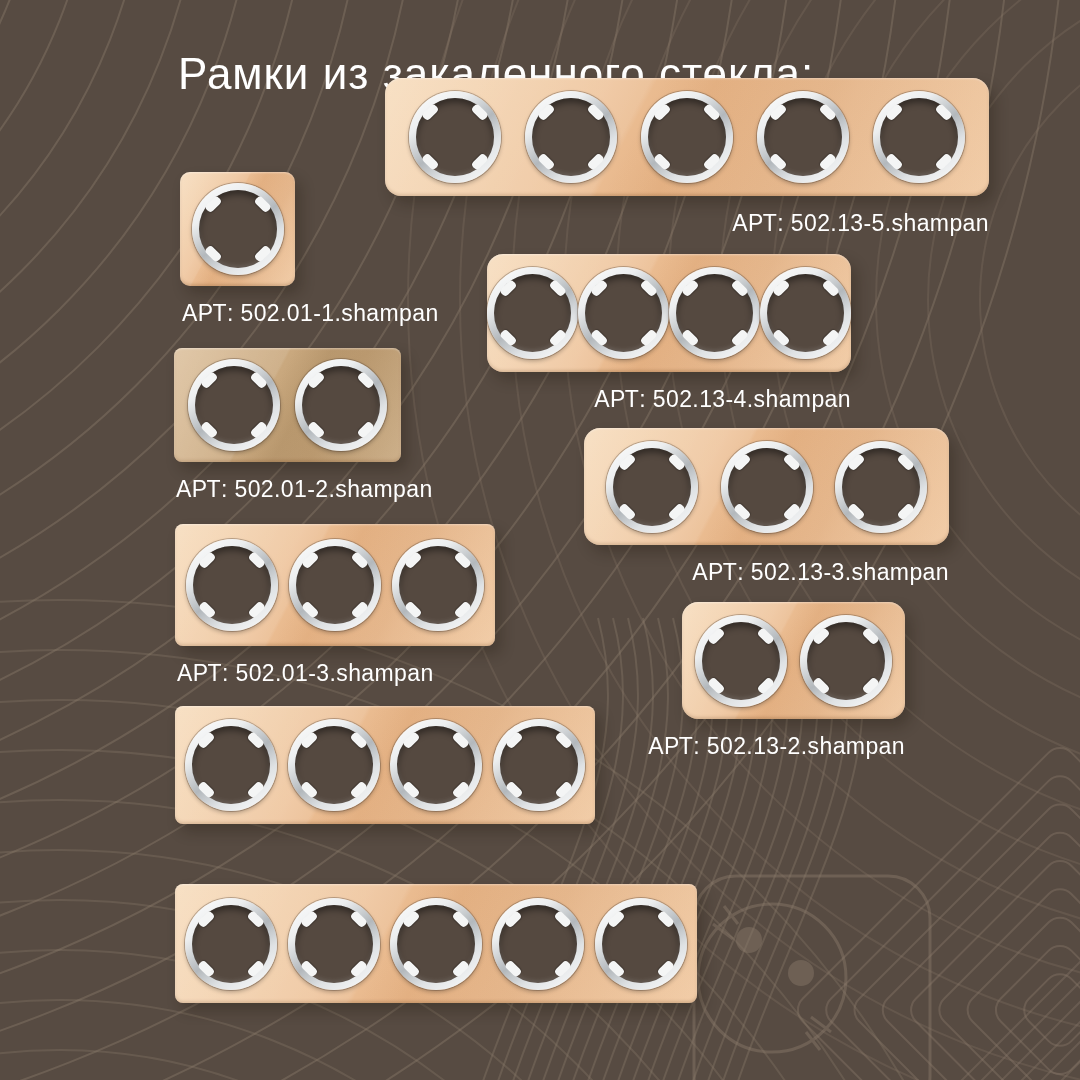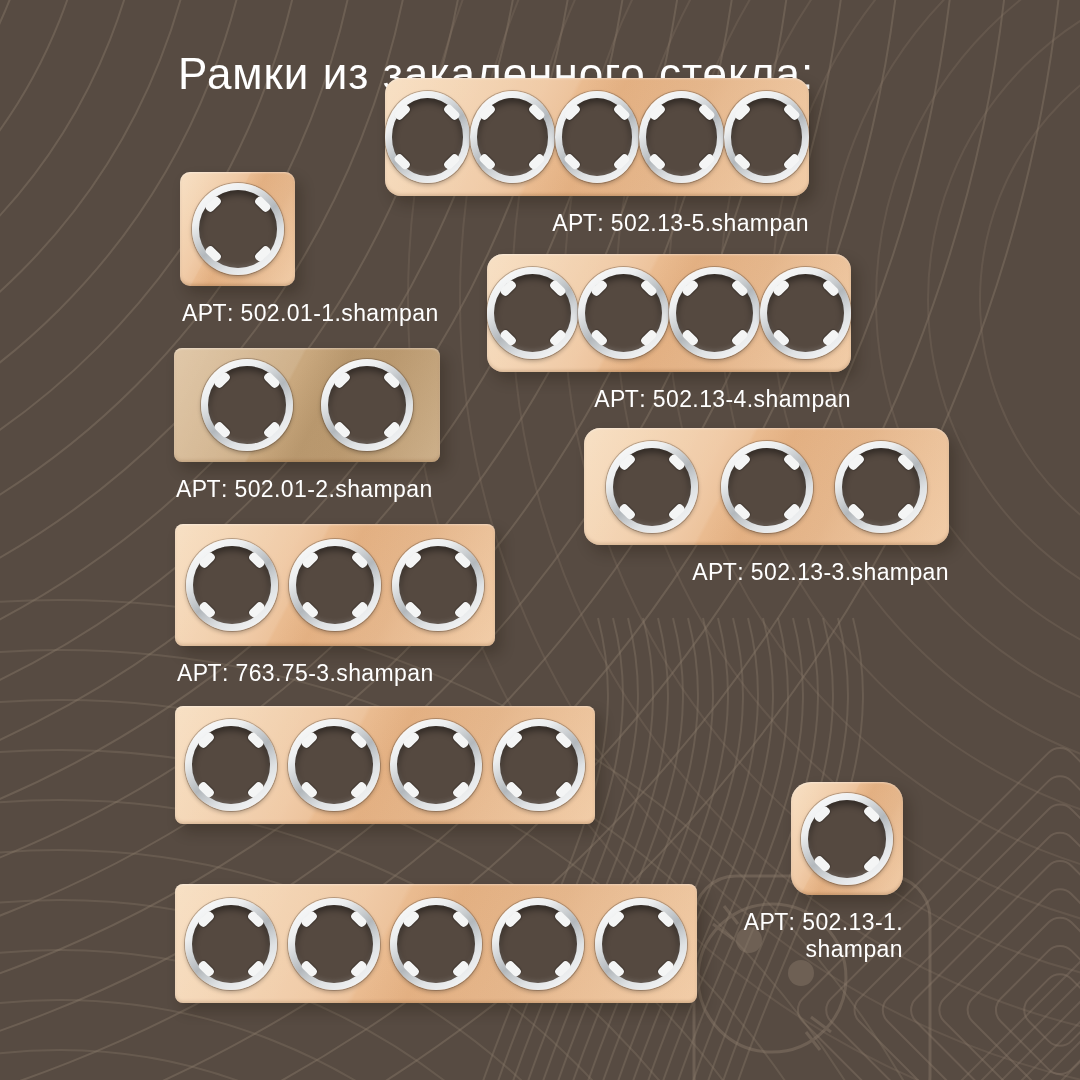--- a/index.html
+++ b/index.html
@@ -168,21 +168,21 @@
             <span class="notch" style="--a: -45deg;"></span>
             <span class="notch" style="--a: 45deg;"></span>
             <span class="notch" style="--a: 135deg;"></span>
             <span class="notch" style="--a: 225deg;"></span>
           </div>
         </div>
       </div>
     <div class="label">АРТ: 502.01-1.shampan</div>
   </div>
 
-  <div class="product colL" style="left:174px;top:348px;width:266px;--fh:114px;--rad:8px;">
+  <div class="product colL" style="left:174px;top:348px;width:227px;--fh:114px;--rad:8px;">
     <div class="frame muted">
         <div class="rings">
           <div class="ring">
             <div class="hole"></div>
             <span class="notch" style="--a: -45deg;"></span>
             <span class="notch" style="--a: 45deg;"></span>
             <span class="notch" style="--a: 135deg;"></span>
             <span class="notch" style="--a: 225deg;"></span>
           </div>
           <div class="ring">
@@ -216,21 +216,21 @@
           </div>
           <div class="ring">
             <div class="hole"></div>
             <span class="notch" style="--a: -45deg;"></span>
             <span class="notch" style="--a: 45deg;"></span>
             <span class="notch" style="--a: 135deg;"></span>
             <span class="notch" style="--a: 225deg;"></span>
           </div>
         </div>
       </div>
-    <div class="label">АРТ: 763.75-3.shampan</div>
+    <div class="label">АРТ: 502.01-3.shampan</div>
   </div>
 
   <div class="product colL" style="left:175px;top:706px;width:420px;--fh:118px;--rad:8px;">
     <div class="frame">
         <div class="rings">
           <div class="ring">
             <div class="hole"></div>
             <span class="notch" style="--a: -45deg;"></span>
             <span class="notch" style="--a: 45deg;"></span>
             <span class="notch" style="--a: 135deg;"></span>
@@ -296,21 +296,21 @@
             <div class="hole"></div>
             <span class="notch" style="--a: -45deg;"></span>
             <span class="notch" style="--a: 45deg;"></span>
             <span class="notch" style="--a: 135deg;"></span>
             <span class="notch" style="--a: 225deg;"></span>
           </div>
         </div>
       </div>
   </div>
 
-  <div class="product colR" style="left:385px;top:78px;width:424px;--fh:118px;--rad:16px;">
+  <div class="product colR" style="left:385px;top:78px;width:604px;--fh:118px;--rad:16px;">
     <div class="frame">
         <div class="rings">
           <div class="ring">
             <div class="hole"></div>
             <span class="notch" style="--a: -45deg;"></span>
             <span class="notch" style="--a: 45deg;"></span>
             <span class="notch" style="--a: 135deg;"></span>
             <span class="notch" style="--a: 225deg;"></span>
           </div>
           <div class="ring">
@@ -404,30 +404,36 @@
             <span class="notch" style="--a: -45deg;"></span>
             <span class="notch" style="--a: 45deg;"></span>
             <span class="notch" style="--a: 135deg;"></span>
             <span class="notch" style="--a: 225deg;"></span>
           </div>
         </div>
       </div>
     <div class="label">АРТ: 502.13-3.shampan</div>
   </div>
 
-
-  <div class="product colR" style="left:791px;top:782px;width:112px;--fh:113px;--rad:20px;">
-    <div class="frame">
-        <div class="rings">
-          <div class="ring">
-            <div class="hole"></div>
-            <span class="notch" style="--a: -45deg;"></span>
-            <span class="notch" style="--a: 45deg;"></span>
-            <span class="notch" style="--a: 135deg;"></span>
-            <span class="notch" style="--a: 225deg;"></span>
-          </div>
-        </div>
-      </div>
-    <div class="label">АРТ: 502.13-1.
-shampan</div>
-  </div>
+  <div class="product colR" style="left:682px;top:602px;width:223px;--fh:117px;--rad:16px;">
+    <div class="frame">
+        <div class="rings">
+          <div class="ring">
+            <div class="hole"></div>
+            <span class="notch" style="--a: -45deg;"></span>
+            <span class="notch" style="--a: 45deg;"></span>
+            <span class="notch" style="--a: 135deg;"></span>
+            <span class="notch" style="--a: 225deg;"></span>
+          </div>
+          <div class="ring">
+            <div class="hole"></div>
+            <span class="notch" style="--a: -45deg;"></span>
+            <span class="notch" style="--a: 45deg;"></span>
+            <span class="notch" style="--a: 135deg;"></span>
+            <span class="notch" style="--a: 225deg;"></span>
+          </div>
+        </div>
+      </div>
+    <div class="label">АРТ: 502.13-2.shampan</div>
+  </div>
+
 
 </div>
 
 </body></html>

